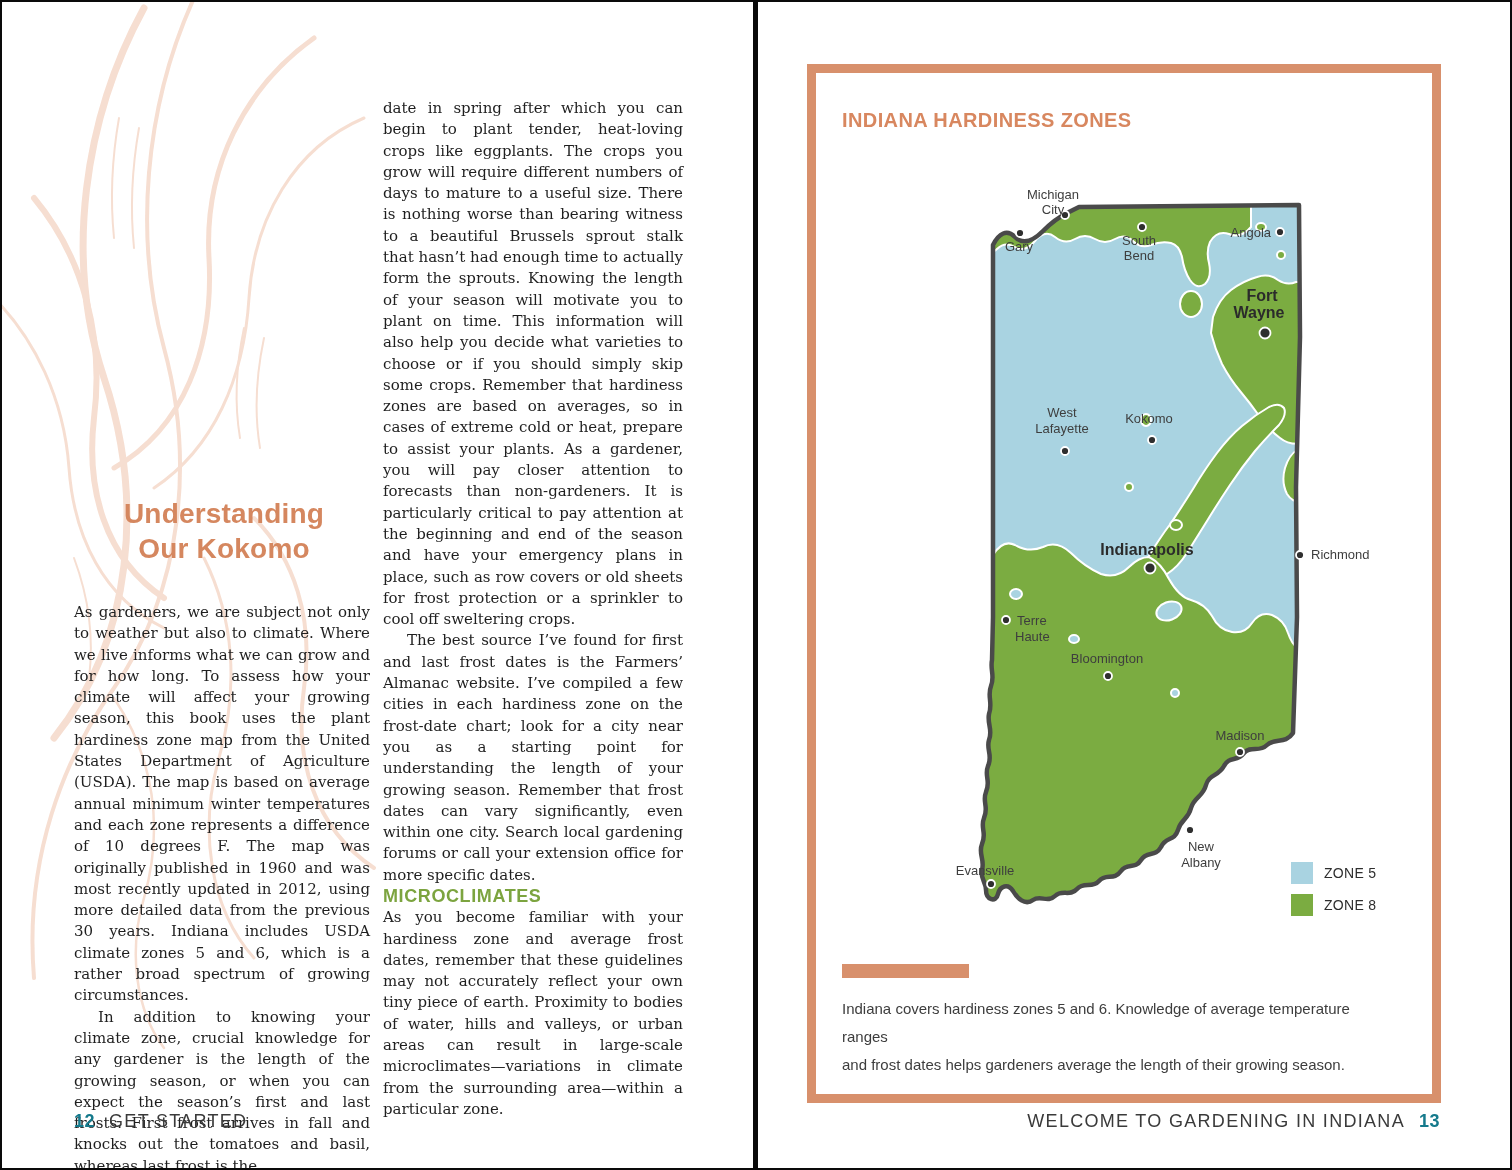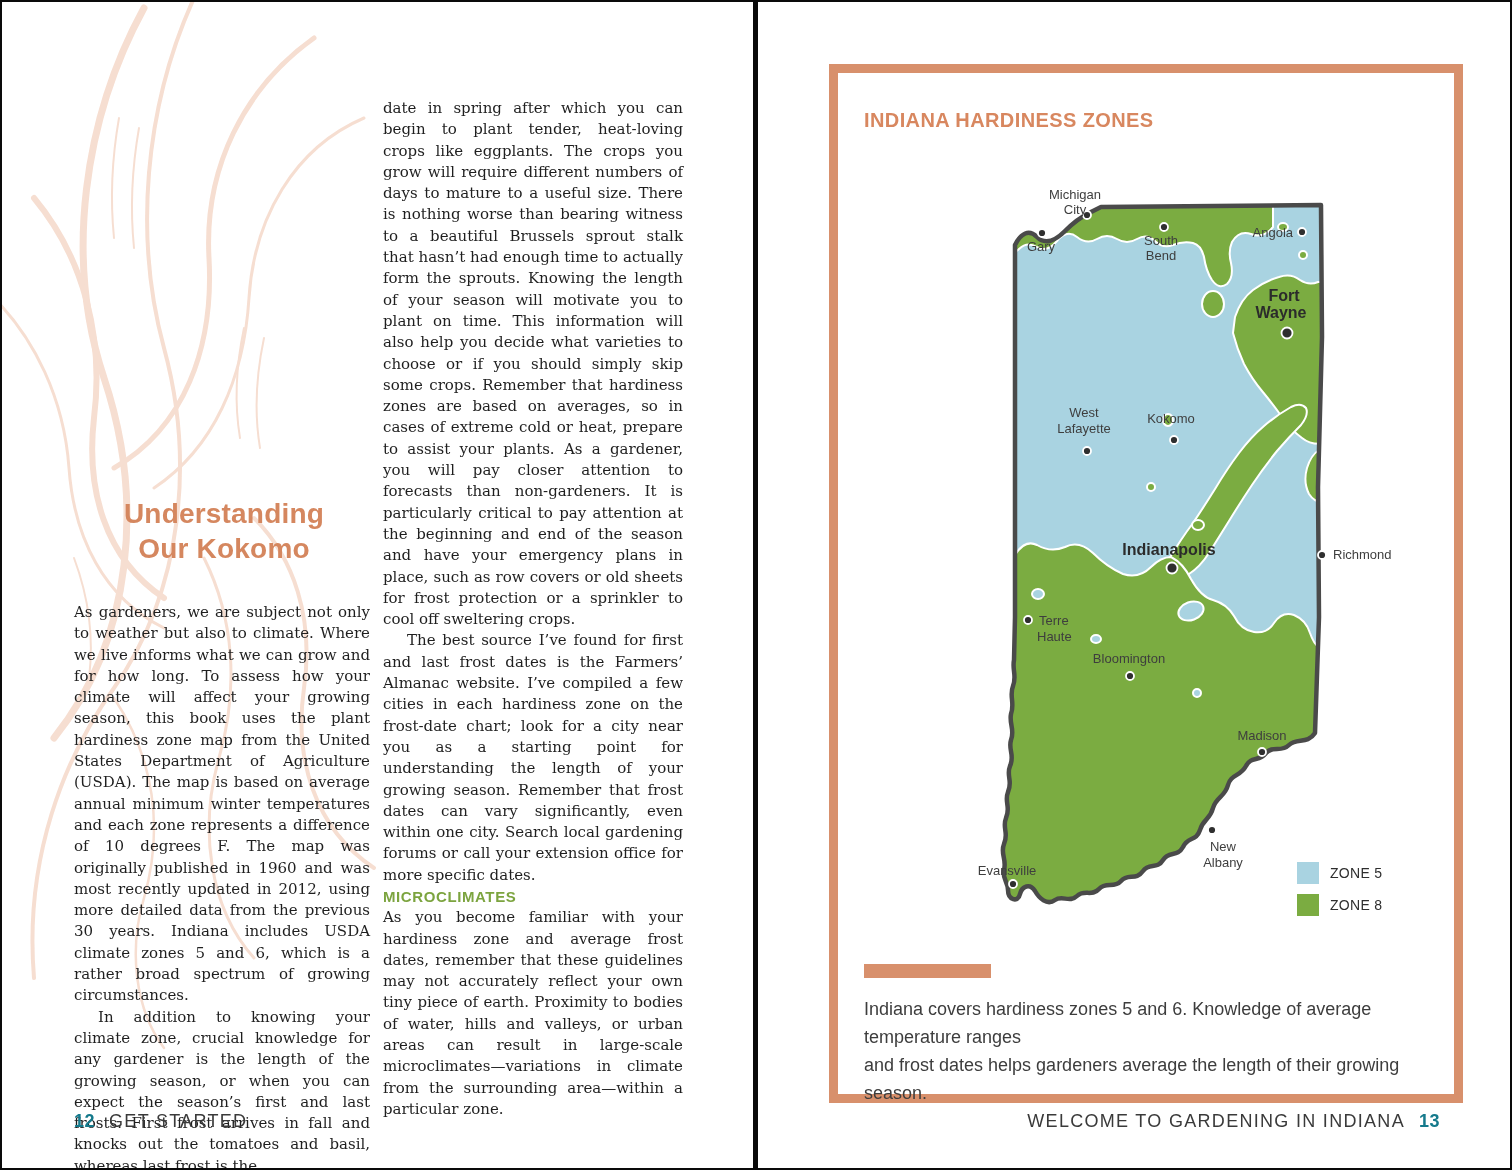--- a/index.html
+++ b/index.html
@@ -21,48 +21,48 @@
     color:#D5875F;
     text-align:center;
   }
   .body-col{position:absolute; font-family:"DejaVu Serif", serif; font-size:15px;
     line-height:21.3px; color:#1f1f1f; text-align:justify;}
   .col1{left:72px; top:580px; width:296px;margin-top:20px;}
   .col2{left:381px; top:96px; width:300px;}
   .body-col p{margin:0;}
   .body-col p.indent{text-indent:24px;}
   .micro-head{
-    font-family:"Liberation Sans", sans-serif; font-weight:bold; font-size:15px;
+    font-family:"Liberation Sans", sans-serif; font-weight:bold; font-size:18px;
     letter-spacing:.6px; color:#7CA43F; margin:17px 0 7px 0;
   }
   .footer{position:absolute; top:1109px; font-size:18px; letter-spacing:1.3px; color:#3a3a3a;}
   .footer .pnum{color:#157A8C; font-weight:bold; letter-spacing:.5px;}
   .footer-left{left:72px;}
   .footer-right{right:72px; text-align:left;}
   .footer span{vertical-align:baseline;}
   .footer .gap{display:inline-block; width:14px;}
 
   
   .right-box{
-    position:absolute; left:71px; top:62px; width:634px; height:1039px;
+    position:absolute; left:49px; top:62px; width:634px; height:1039px;
     border:9px solid #D8906C; box-sizing:border-box; background:#fff;
   }
   .rb-heading{
     position:absolute; left:26px; top:36px;
     font-size:20px; font-weight:bold; letter-spacing:.4px; color:#D8875F;
   }
   .map-svg{position:absolute; left:123px; top:114px;}
   .legend{position:absolute; left:459px; top:789px; width:160px;}
-  .legend-row{display:flex; align-items:center; height:22px; margin-bottom:10px;}
+  .legend-row{display:flex; align-items:center; height:22px; margin-bottom:10px;margin-left:16px;}
   .legend-swatch{width:22px; height:22px; margin-right:11px;}
   .legend-label{font-size:14px; color:#2e2e2e; letter-spacing:.3px;}
   .caption-bar{position:absolute; left:26px; top:891px; width:127px; height:14px; background:#D8906C;}
   .caption{
     position:absolute; left:26px; top:922px; width:555px;
-    font-size:18px; line-height:28px; color:#3d3d3d;
+    font-size:15px; line-height:28px; color:#3d3d3d;
   }
 
   
   .city{font-family:"Liberation Sans",sans-serif; font-size:13px; fill:#3E3E3E;}
   .city-b{font-family:"Liberation Sans",sans-serif; font-size:16px; font-weight:bold; fill:#2b2b2b;}
 </style>
 </head>
 <body>
 
 <div class="spread">

